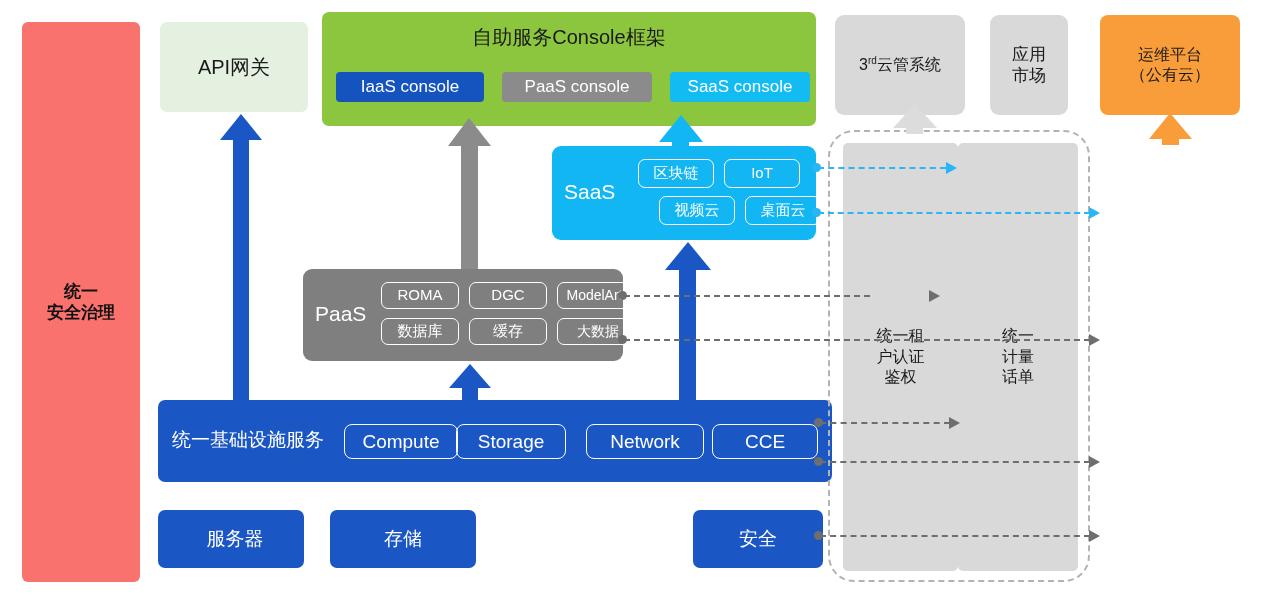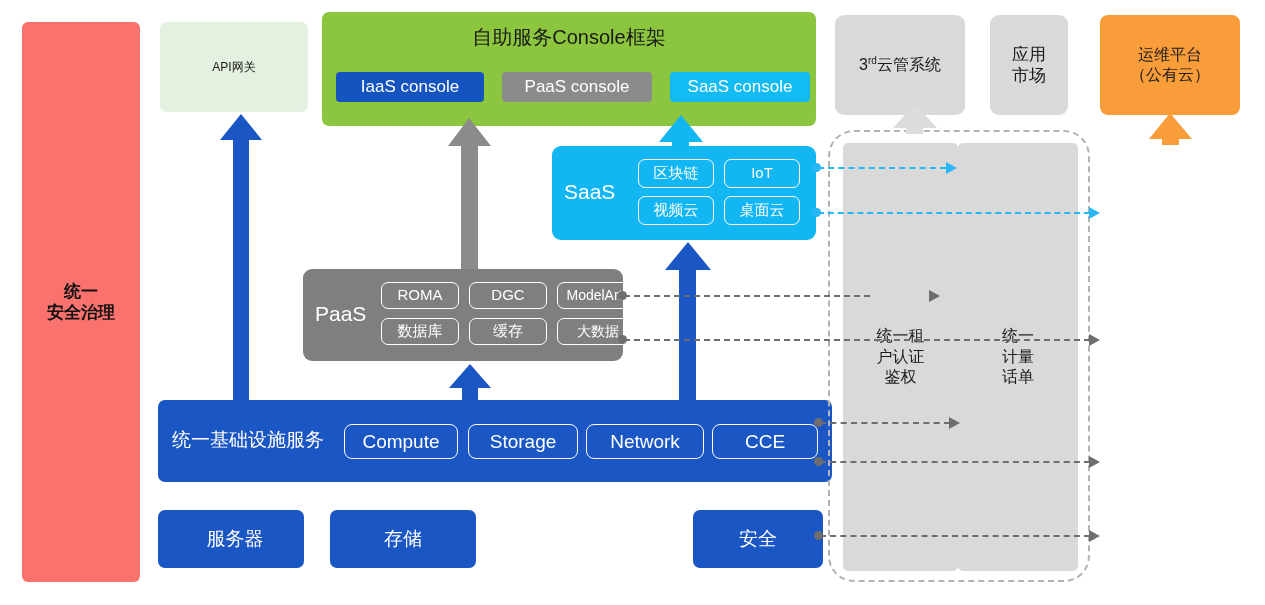--- a/index.html
+++ b/index.html
@@ -36,21 +36,21 @@
     font-size: 17px;
     font-weight: 700;
   }
 
   
   .api-gateway {
     left: 160px; top: 22px; width: 148px; height: 90px;
     background: #e4f0e0;
     border-radius: 7px;
     color: #1a1a1a;
-    font-size: 12px;
+    font-size: 20px;
   }
 
   
   .console-frame {
     left: 322px; top: 12px; width: 494px; height: 114px;
     background: #8cc63e;
     border-radius: 7px;
     display: block;
   }
   .console-title {
@@ -120,21 +120,21 @@
     position: absolute;
     border: 1.6px solid #ffffff;
     border-radius: 7px;
     color: #ffffff;
     display: flex; align-items: center; justify-content: center;
     font-size: 15px;
     box-sizing: border-box;
   }
   .saas-chip { height: 29px; }
   .sc-r1 { top: 13px; }
-  .sc-r2 { top: 50px; }
+  .sc-r2 { top: 50px; margin-left: 21px; }
   .sc-c1 { left: 86px; width: 76px; }
   .sc-c2 { left: 172px; width: 76px; }
 
   
   .paas-block {
     left: 303px; top: 269px; width: 320px; height: 92px;
     background: #7f7f7f;
     border-radius: 9px;
     display: block;
   }
@@ -163,21 +163,21 @@
   .infra-chip {
     position: absolute; top: 24px; height: 35px;
     border: 1.8px solid #ffffff;
     border-radius: 8px;
     color: #ffffff;
     display: flex; align-items: center; justify-content: center;
     font-size: 19px;
     box-sizing: border-box;
   }
   .ic-0 { left: 186px; width: 114px; }
-  .ic-1 { left: 310px; width: 110px; }
+  .ic-1 { left: 298px; width: 110px; }
   .ic-2 { left: 428px; width: 118px; }
   .ic-3 { left: 554px; width: 106px; }
 
   
   .res-box {
     top: 510px; height: 58px;
     background: #1a56c4;
     border-radius: 7px;
     color: #ffffff;
     font-size: 19px;

